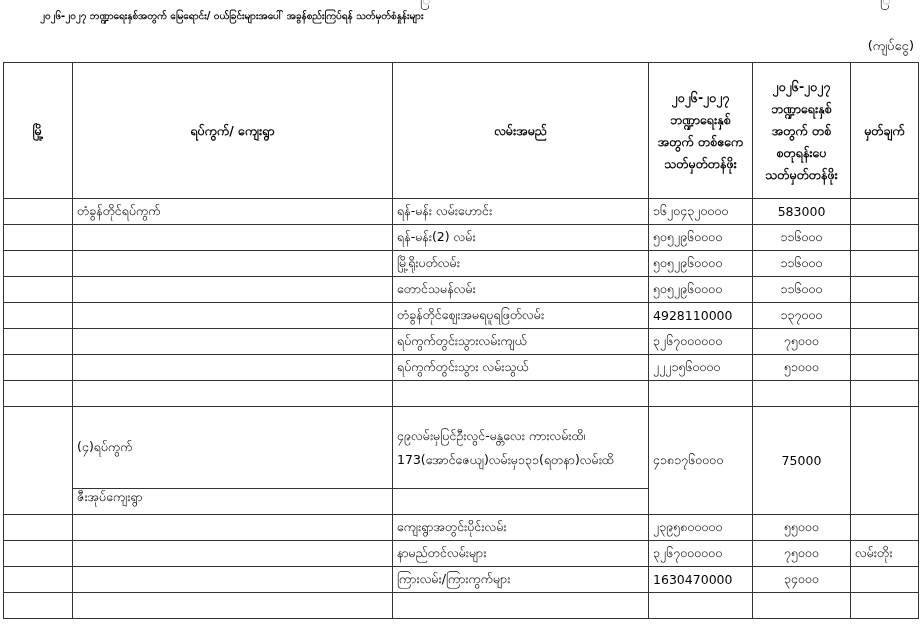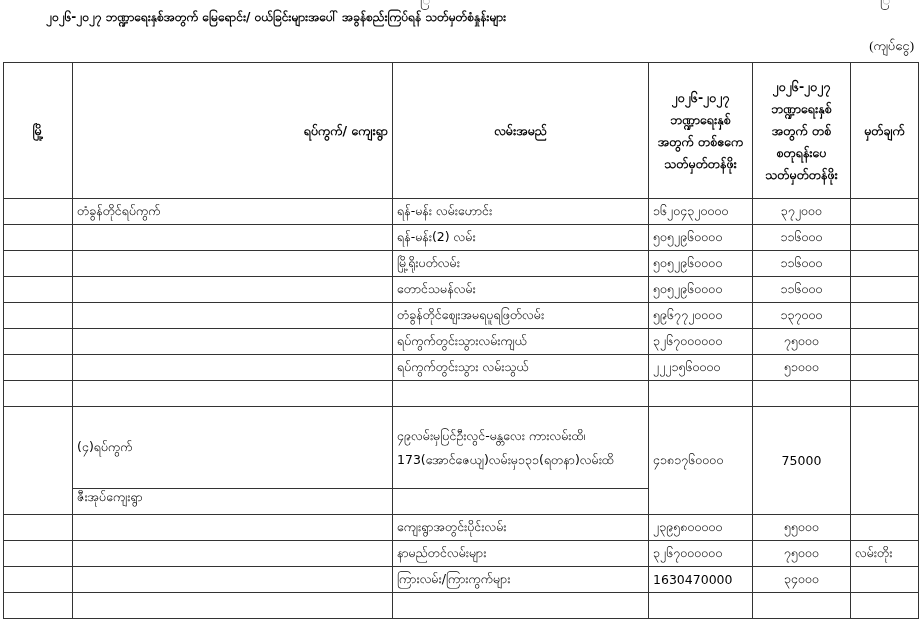--- a/index.html
+++ b/index.html
@@ -1,23 +1,23 @@
 <!DOCTYPE html>
 <html><head>
 <meta charset="utf-8">
 <style>
   html, body { margin:0; padding:0; background:#ffffff; }
   body { width:922px; height:638px; overflow:hidden; position:relative; font-family:"DejaVu Sans", sans-serif; color:#000; }
   .frag { position:absolute; top:-9px; font-size:13px; white-space:nowrap; }
-  .title { position:absolute; left:46px; top:9px; font-size:12px; font-weight:bold; white-space:nowrap; }
-  .unit { position:absolute; right:8px; top:37px; font-size:13px; white-space:nowrap;font-family:Liberation Serif, serif; }
+  .title { position:absolute; left:40px; top:9px; font-size:10px; font-weight:bold; white-space:nowrap; }
+  .unit { position:absolute; right:8px; top:37px; font-size:13px; white-space:nowrap; }
   table { position:absolute; left:3px; top:62px; border-collapse:collapse; table-layout:fixed; font-size:12.5px; }
   td, th { border:1px solid #333; padding:0 4px; vertical-align:middle; overflow:hidden; white-space:nowrap; }
   th { font-weight:bold; text-align:center; white-space:normal; line-height:22px; }
-  th.left { text-align:right; }
+  th.left { text-align:center; }
   td.num { padding-right:3px; }
   td.ctr { text-align:center; }
   td.bold { font-weight:normal; }
   td.wrap { white-space:normal; line-height:24px; }
   tr.r { height:26px; }
 </style>
 </head>
 <body>
 
 <div class="frag" style="left:420px;">ြ</div>
@@ -44,21 +44,21 @@
       <th>၂၀၂၆-၂၀၂၇ ဘဏ္ဍာရေးနှစ် အတွက် တစ်စတုရန်းပေ သတ်မှတ်တန်ဖိုး</th>
       <th>မှတ်ချက်</th>
     </tr>
   </thead>
   <tbody>
     <tr class="r">
       <td></td>
       <td class="bold">တံခွန်တိုင်ရပ်ကွက်</td>
       <td>ရန်-မန်း လမ်းဟောင်း</td>
       <td class="num">၁၆၂၀၄၃၂၀၀၀၀</td>
-      <td class="ctr">၃၇၂၀၀၀</td>
+      <td class="ctr">583000</td>
       <td></td>
     </tr>
     <tr class="r">
       <td></td>
       <td></td>
       <td>ရန်-မန်း(2) လမ်း</td>
       <td class="num">၅၀၅၂၉၆၀၀၀၀</td>
       <td class="ctr">၁၁၆၀၀၀</td>
       <td></td>
     </tr>
@@ -75,21 +75,21 @@
       <td></td>
       <td>တောင်သမန်လမ်း</td>
       <td class="num">၅၀၅၂၉၆၀၀၀၀</td>
       <td class="ctr">၁၁၆၀၀၀</td>
       <td></td>
     </tr>
     <tr class="r">
       <td></td>
       <td></td>
       <td>တံခွန်တိုင်ဈေးအမရပူရဖြတ်လမ်း</td>
-      <td class="num">၅၉၆၇၇၂၀၀၀၀</td>
+      <td class="num">4928110000</td>
       <td class="ctr">၁၃၇၀၀၀</td>
       <td></td>
     </tr>
     <tr class="r">
       <td></td>
       <td></td>
       <td>ရပ်ကွက်တွင်းသွားလမ်းကျယ်</td>
       <td class="num">၃၂၆၇၀၀၀၀၀၀</td>
       <td class="ctr">၇၅၀၀၀</td>
       <td></td>

